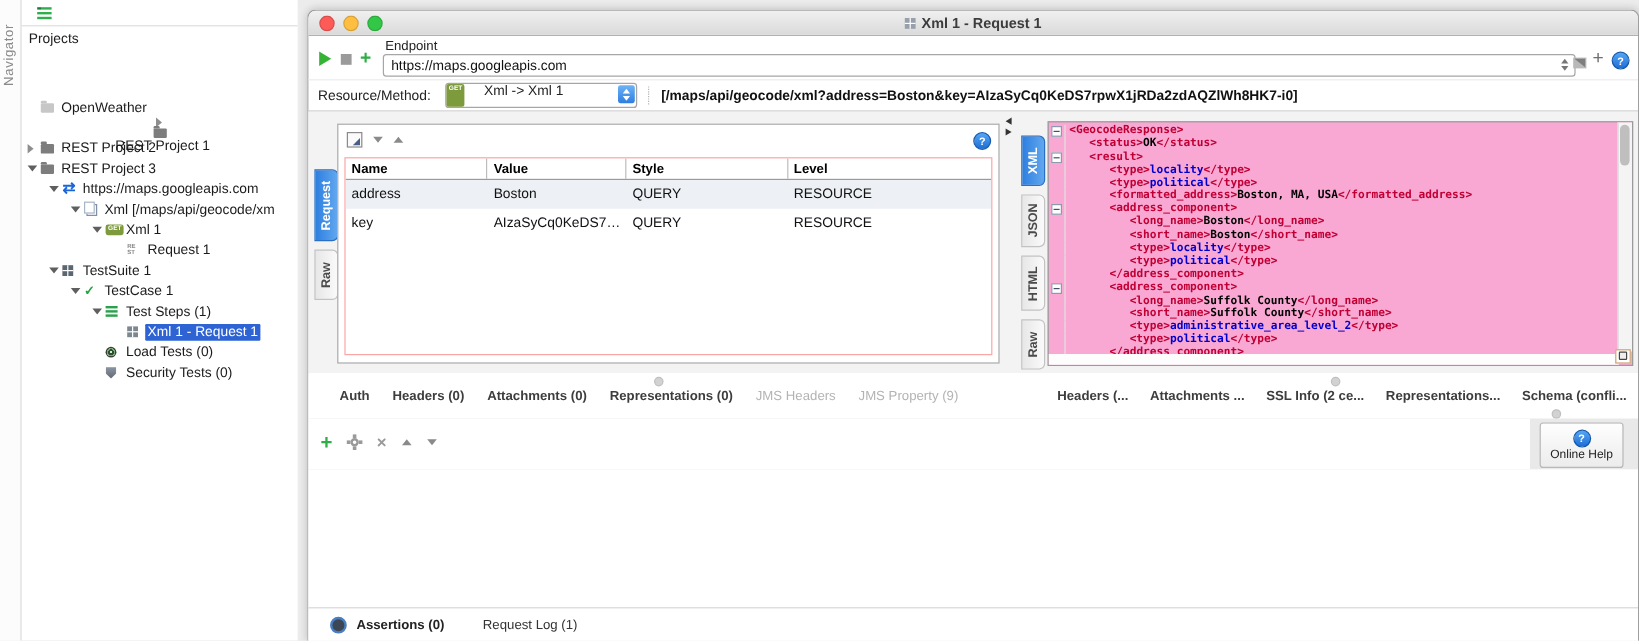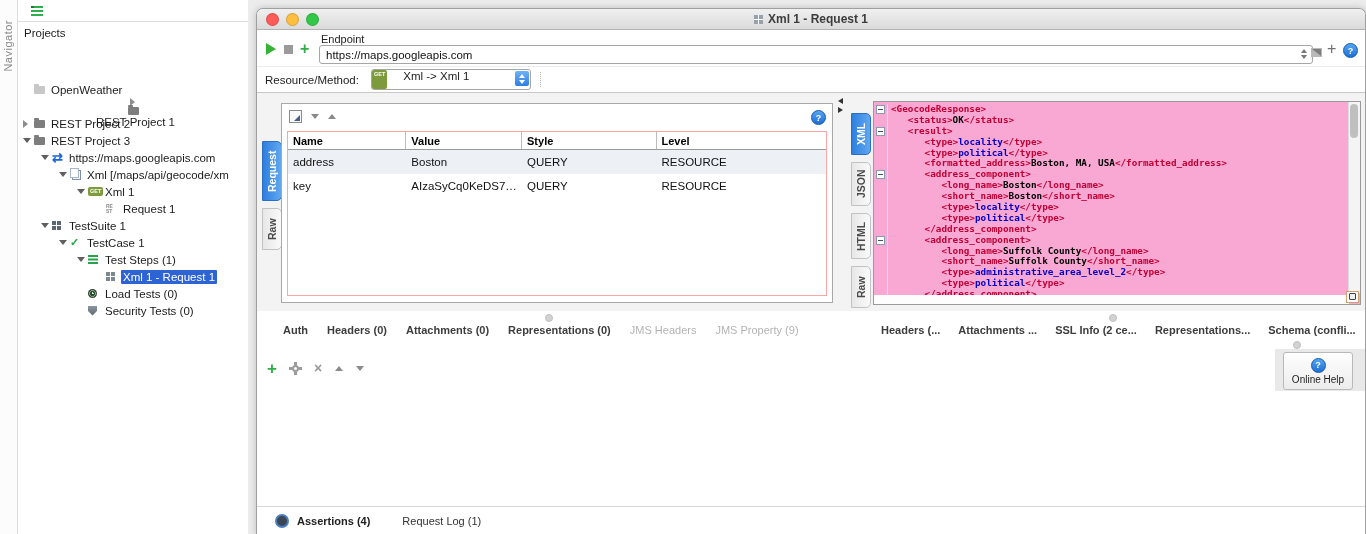--- a/index.html
+++ b/index.html
@@ -324,20 +324,21 @@
       <span id="res-label">Resource/Method:</span>
       <div id="res-combo">
         <span class="i-method-get"></span>
         <span>Xml -&gt; Xml 1</span>
         <span id="combo-stepper">
           <span class="chev-u"></span>
           <span class="chev-d"></span>
         </span>
       </div>
       <span class="dotsep"></span>
+      <span id="res-path">[/maps/api/geocode/xml?address=Boston&amp;key=AIzaSyCq0KeDS7rpwX1jRDa2zdAQZlWh8HK7-i0]</span>
     </div>
 
     <div id="content">
       <div id="req-vtabs" class="vtabs">
           <div class="vtab sel" style="height: 58px;">Request</div>
           <div class="vtab" style="height: 40px;">Raw</div>
         </div>
 
       <div id="req-panel">
         <div id="req-ptoolbar">
@@ -445,17 +446,17 @@
           <span class="helpi">?</span>
           <span>Online Help</span>
         </div>
       </div>
     </div>
 
     <div id="empty"></div>
 
     <div id="footer">
       <span class="fcirc"></span>
-      <span id="f-assert">Assertions (4)</span>
+      <span id="f-assert">Assertions (0)</span>
       <span id="f-log">Request Log (1)</span>
     </div>
   </div>
 </div>
 
 </body></html>

